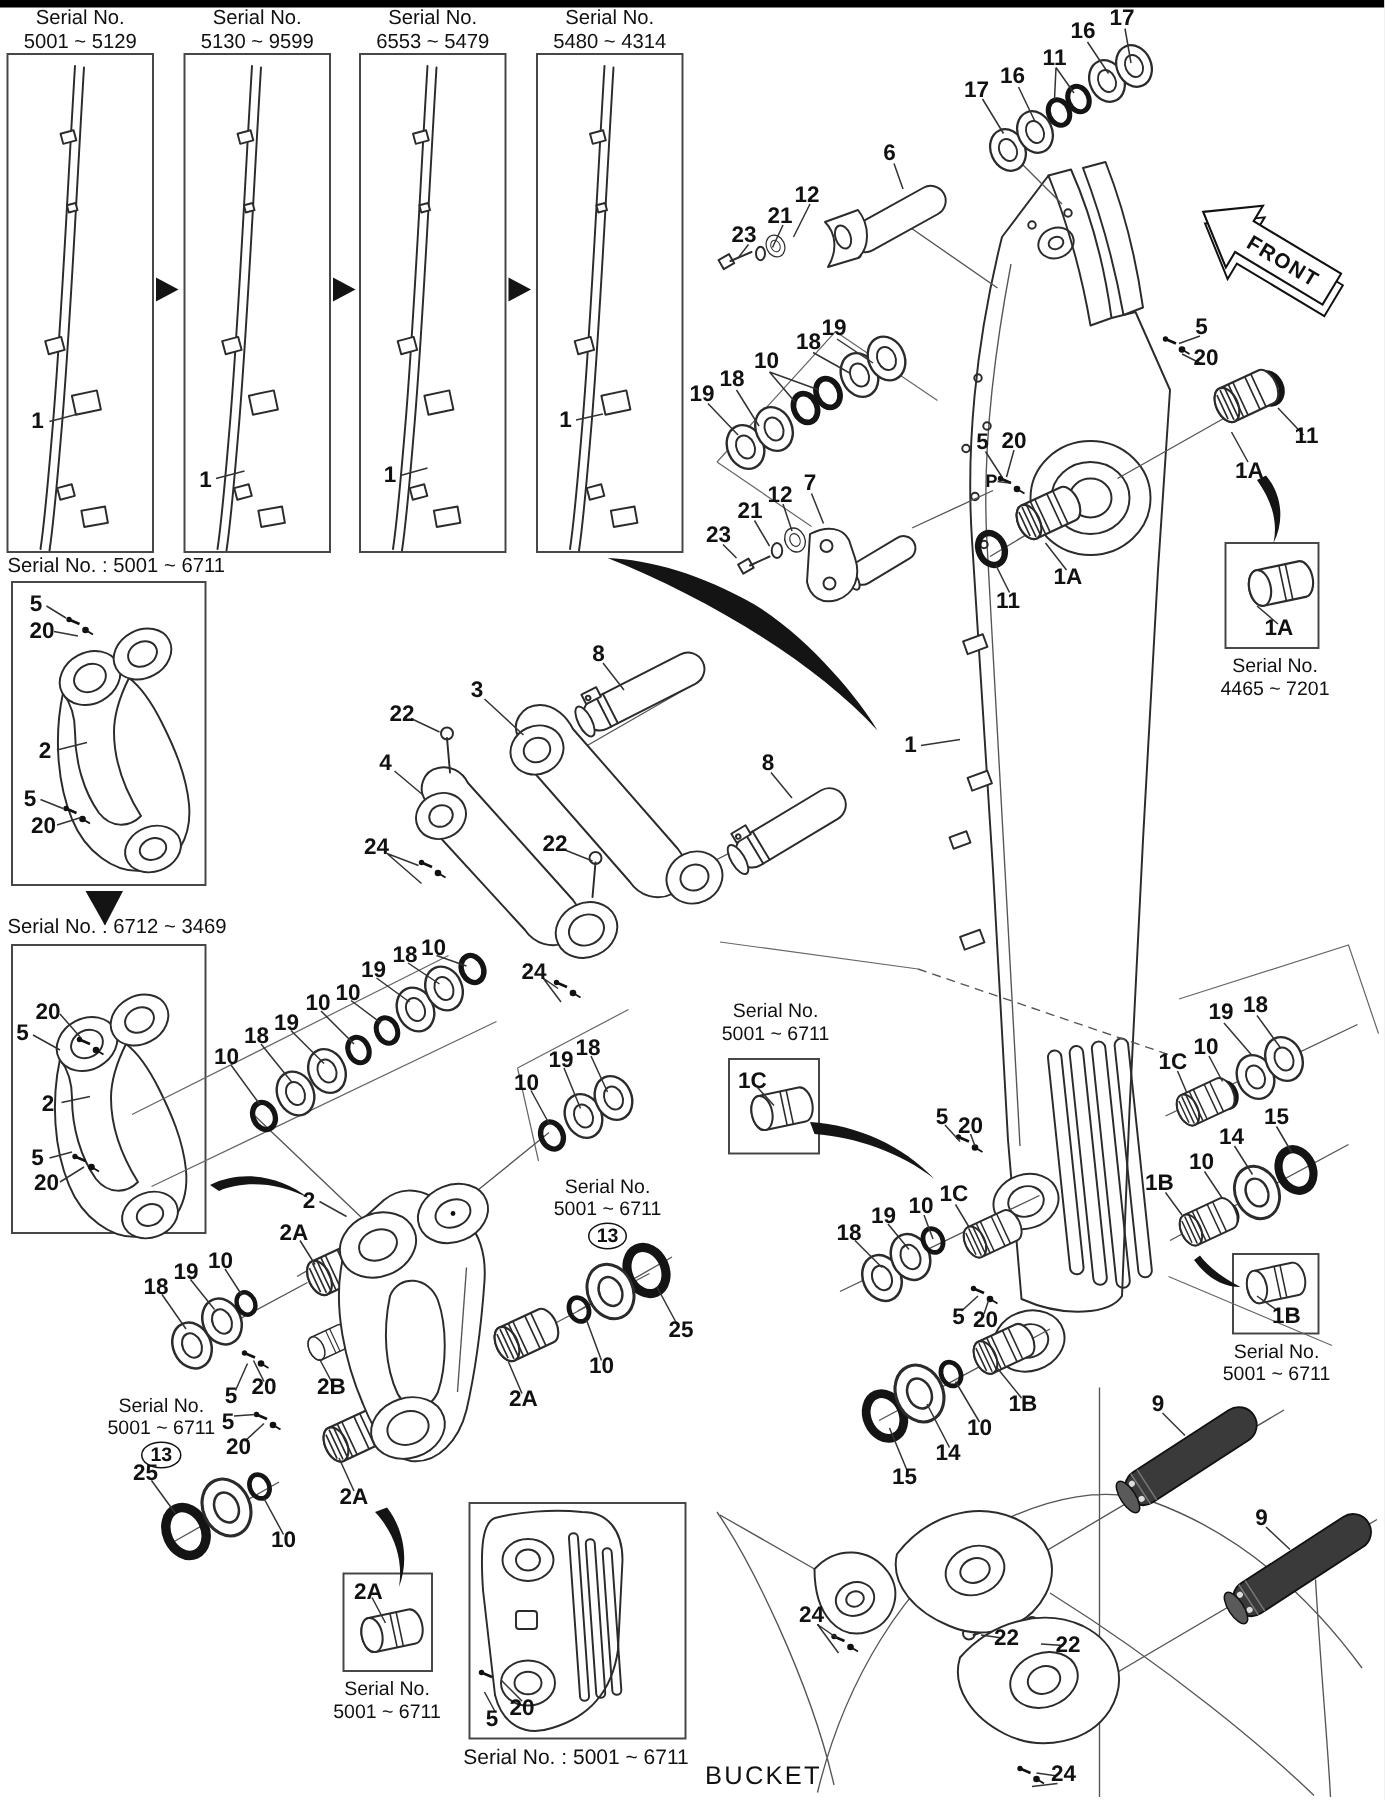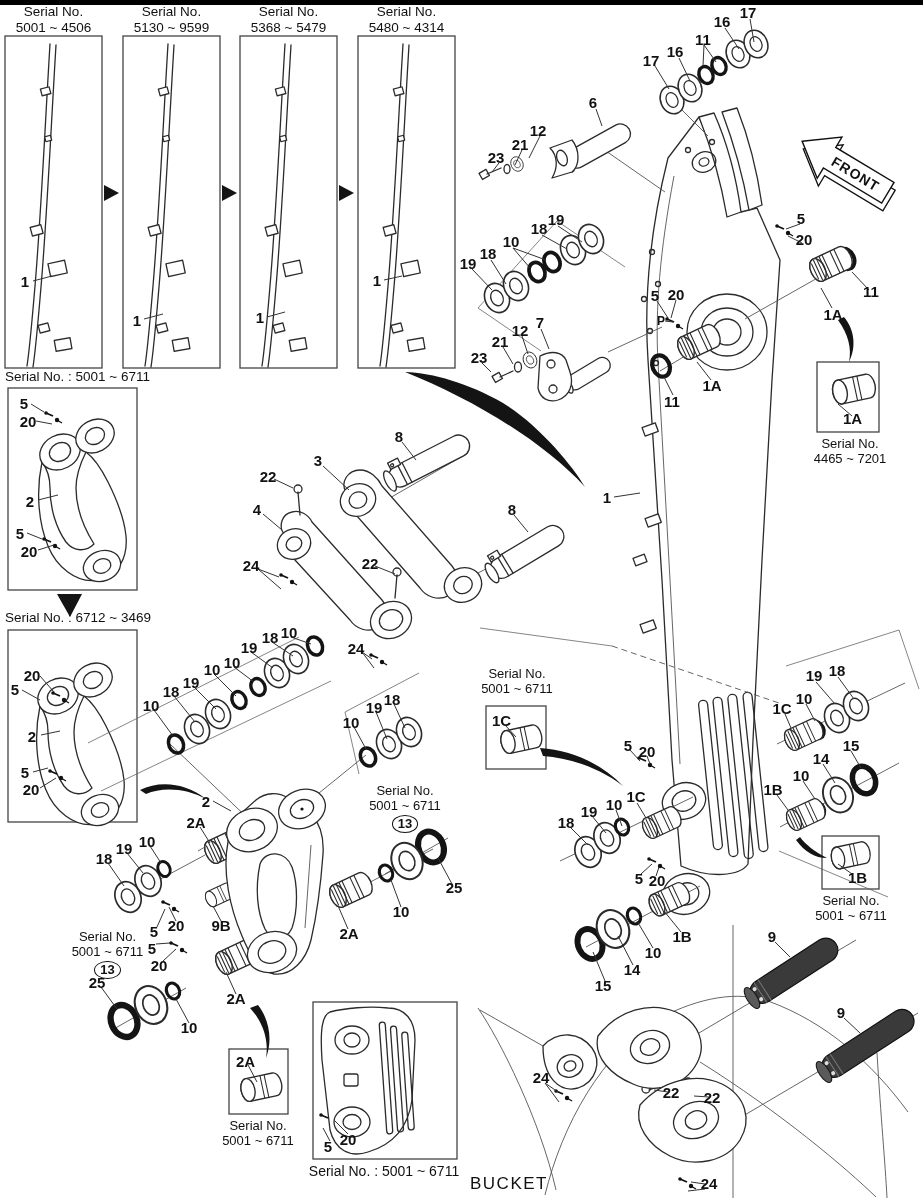--- a/index.html
+++ b/index.html
@@ -391,29 +391,29 @@
       M545,1083 L558,1092 M545,1083 L559,1102 M668,1092 L654,1090 M709,1097 L694,1096
       M705,1184 L691,1182 M705,1189 L688,1191
       M330,1141 L323,1128 M348,1134 L334,1120
       M852,416 L838,404 M505,725 L516,737 M852,874 L838,864 M248,1065 L257,1082
       M665,321 L673,322"></path>
   </svg>
 
   <div class="lbl-layer">
     <div class="hdr" style="left:5px;top:4px;width:97px;">
       <div>Serial No.</div>
-      <div>5001 ~ 4506</div>
+      <div>5001 ~ 5129</div>
     </div>
     <div class="hdr" style="left:123px;top:4px;width:97px;">
       <div>Serial No.</div>
       <div>5130 ~ 9599</div>
     </div>
     <div class="hdr" style="left:240px;top:4px;width:97px;">
       <div>Serial No.</div>
-      <div>5368 ~ 5479</div>
+      <div>6553 ~ 5479</div>
     </div>
     <div class="hdr" style="left:358px;top:4px;width:97px;">
       <div>Serial No.</div>
       <div>5480 ~ 4314</div>
     </div>
 
     <div class="ttl" style="left:5px;top:369px;">Serial No. : 5001 ~ 6711</div>
     <div class="ttl" style="left:5px;top:610px;">Serial No. : 6712 ~ 3469</div>
 
     <span class="part-lbl" style="left:843px;top:410px;">1A</span>
@@ -519,21 +519,21 @@
         <span class="co" style="left: 392px; top: 699px;">18</span>
         <span class="co" style="left: 206px; top: 801px;">2</span>
         <span class="co" style="left: 196px; top: 822px;">2A</span>
         <span class="co" style="left: 104px; top: 858px;">18</span>
         <span class="co" style="left: 124px; top: 848px;">19</span>
         <span class="co" style="left: 147px; top: 841px;">10</span>
         <span class="co" style="left: 154px; top: 931px;">5</span>
         <span class="co" style="left: 176px; top: 925px;">20</span>
         <span class="co" style="left: 152px; top: 948px;">5</span>
         <span class="co" style="left: 159px; top: 965px;">20</span>
-        <span class="co" style="left: 221px; top: 925px;">9B</span>
+        <span class="co" style="left: 221px; top: 925px;">2B</span>
         <span class="co" style="left: 97px; top: 982px;">25</span>
         <span class="co" style="left: 189px; top: 1027px;">10</span>
         <span class="co" style="left: 236px; top: 998px;">2A</span>
         <span class="co" style="left: 349px; top: 933px;">2A</span>
         <span class="co" style="left: 454px; top: 887px;">25</span>
         <span class="co" style="left: 401px; top: 911px;">10</span>
         <span class="co" style="left: 628px; top: 745px;">5</span>
         <span class="co" style="left: 647px; top: 751px;">20</span>
         <span class="co" style="left: 566px; top: 822px;">18</span>
         <span class="co" style="left: 589px; top: 811px;">19</span>

